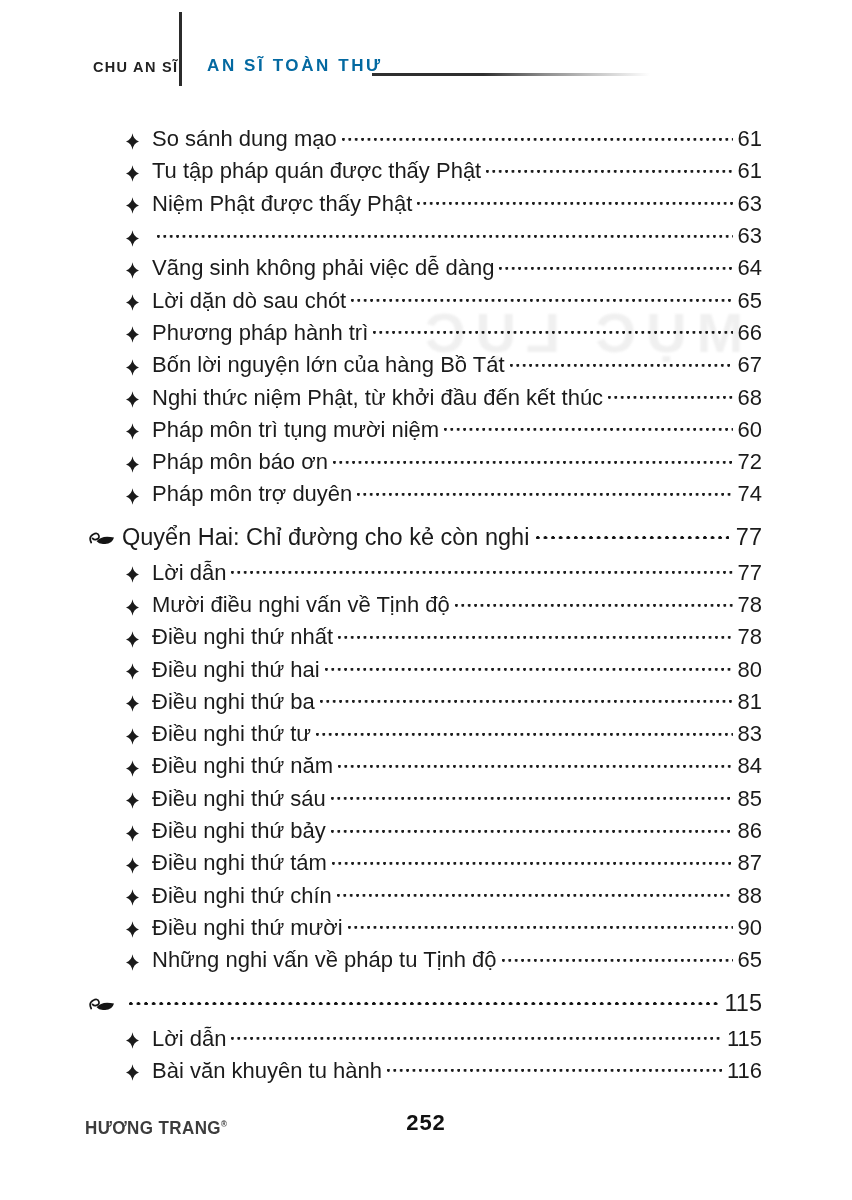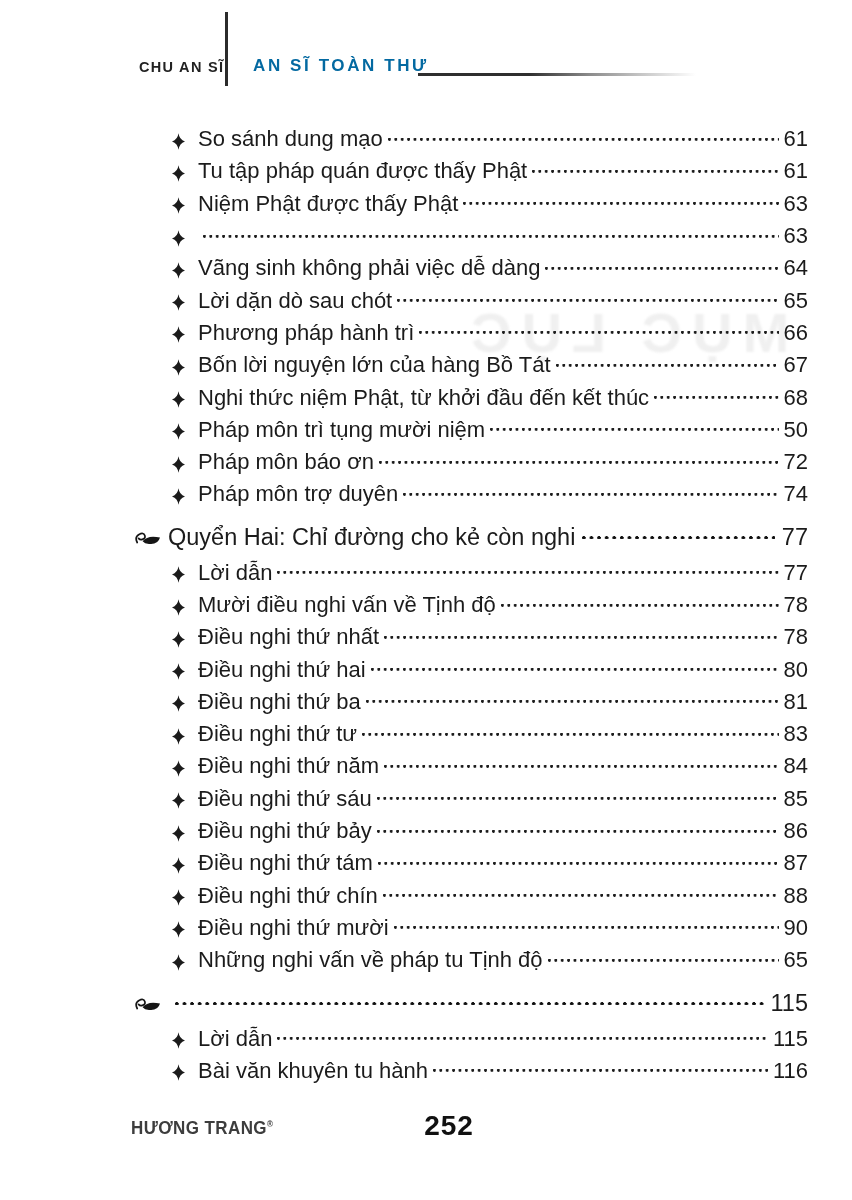--- a/index.html
+++ b/index.html
@@ -1,21 +1,21 @@
 <!DOCTYPE html>
 <html><head>
 <meta charset="utf-8">
 <style>
   html,body{margin:0;padding:0;}
   body{
     width:852px;height:1200px;position:relative;background:#ffffff;
     font-family:"Liberation Sans","DejaVu Sans",sans-serif;color:#1b1b1b;
     overflow:hidden;
   }
-  .page{position:absolute;inset:0;background:#fff;margin-left:46px;}
+  .page{position:absolute;inset:0;background:#fff;}
 
   
   .hdr-author{position:absolute;left:93px;top:59px;font-size:14.5px;font-weight:bold;letter-spacing:1.3px;color:#222;}
   .hdr-bar{position:absolute;left:179px;top:12px;width:2.5px;height:74px;background:#2b2b2b;}
   .hdr-title{position:absolute;left:207px;top:56px;font-size:17px;font-weight:bold;letter-spacing:2.6px;color:#0369a1;}
   .hdr-rule{position:absolute;left:372px;top:73px;width:278px;height:2.6px;
     background:linear-gradient(to right,#2f2f2f 0%,#2f2f2f 40%,rgba(47,47,47,.55) 62%,rgba(47,47,47,.28) 80%,rgba(47,47,47,0) 100%);}
 
   
   .ghost{position:absolute;left:415px;top:300px;font-size:56px;font-weight:bold;
@@ -35,21 +35,21 @@
     background-size:6.4px 3px;background-repeat:repeat-x;background-position:left bottom;}
   .row.section .leader{height:3.6px;margin:0 7px;
     background-image:radial-gradient(circle at 1.8px 1.8px,#111 1.6px,rgba(0,0,0,0) 2px);
     background-size:7.6px 3.6px;}
 
   
   .footer-logo{position:absolute;left:85px;top:1119px;font-size:17px;font-weight:bold;
     letter-spacing:.4px;color:#3d3d3d;transform:scaleY(1.08);}
   .footer-logo sup{font-size:8px;vertical-align:super;}
   .footer-page{position:absolute;left:0;right:0;top:1110px;text-align:center;
-    font-size:28px;font-weight:bold;letter-spacing:1px;color:#111;}
+    font-size:22px;font-weight:bold;letter-spacing:1px;color:#111;}
 </style>
 </head>
 <body>
 
 <svg width="0" height="0" style="position:absolute" aria-hidden="true">
   <symbol id="sym-star" viewBox="0 0 14 18">
     <path d="M7 0 Q7.9 6.8 14 9 Q7.9 11.2 7 18 Q6.1 11.2 0 9 Q6.1 6.8 7 0 Z"></path>
   </symbol>
   <symbol id="sym-fleuron" viewBox="0 0 27 17">
     <path d="M3.2 11.5 Q0.4 6 5 3.4 Q9.6 1 10.8 4.6 Q11.7 7.4 8.4 8.4 Q6 9.1 4.6 7.4" fill="none" stroke="currentColor" stroke-width="1.7" stroke-linecap="round"></path>
@@ -138,21 +138,21 @@
       <span class="label">Nghi thức niệm Phật, từ khởi đầu đến kết thúc</span>
       <span class="leader"></span>
       <span class="pg">68</span>
     </div>
     <div class="row item">
       <svg class="star">
           <use href="#sym-star"></use>
         </svg>
       <span class="label">Pháp môn trì tụng mười niệm</span>
       <span class="leader"></span>
-      <span class="pg">50</span>
+      <span class="pg">60</span>
     </div>
     <div class="row item">
       <svg class="star">
           <use href="#sym-star"></use>
         </svg>
       <span class="label">Pháp môn báo ơn</span>
       <span class="leader"></span>
       <span class="pg">72</span>
     </div>
     <div class="row item">

